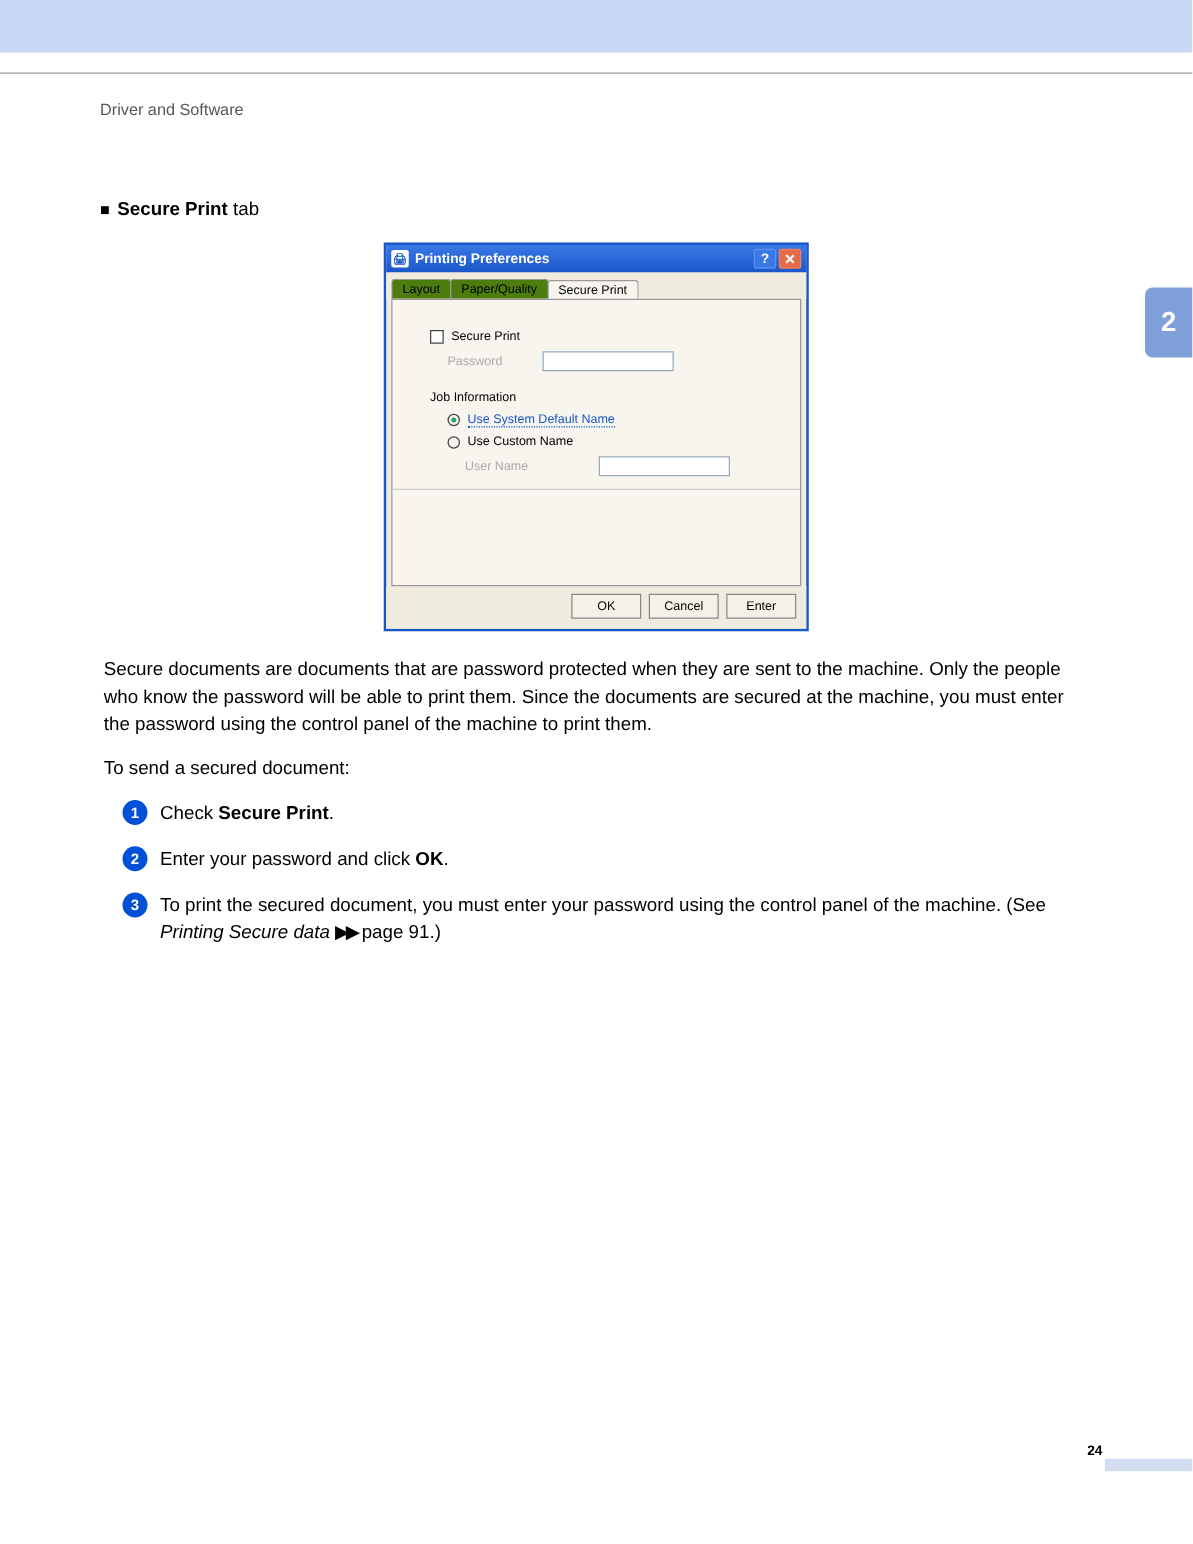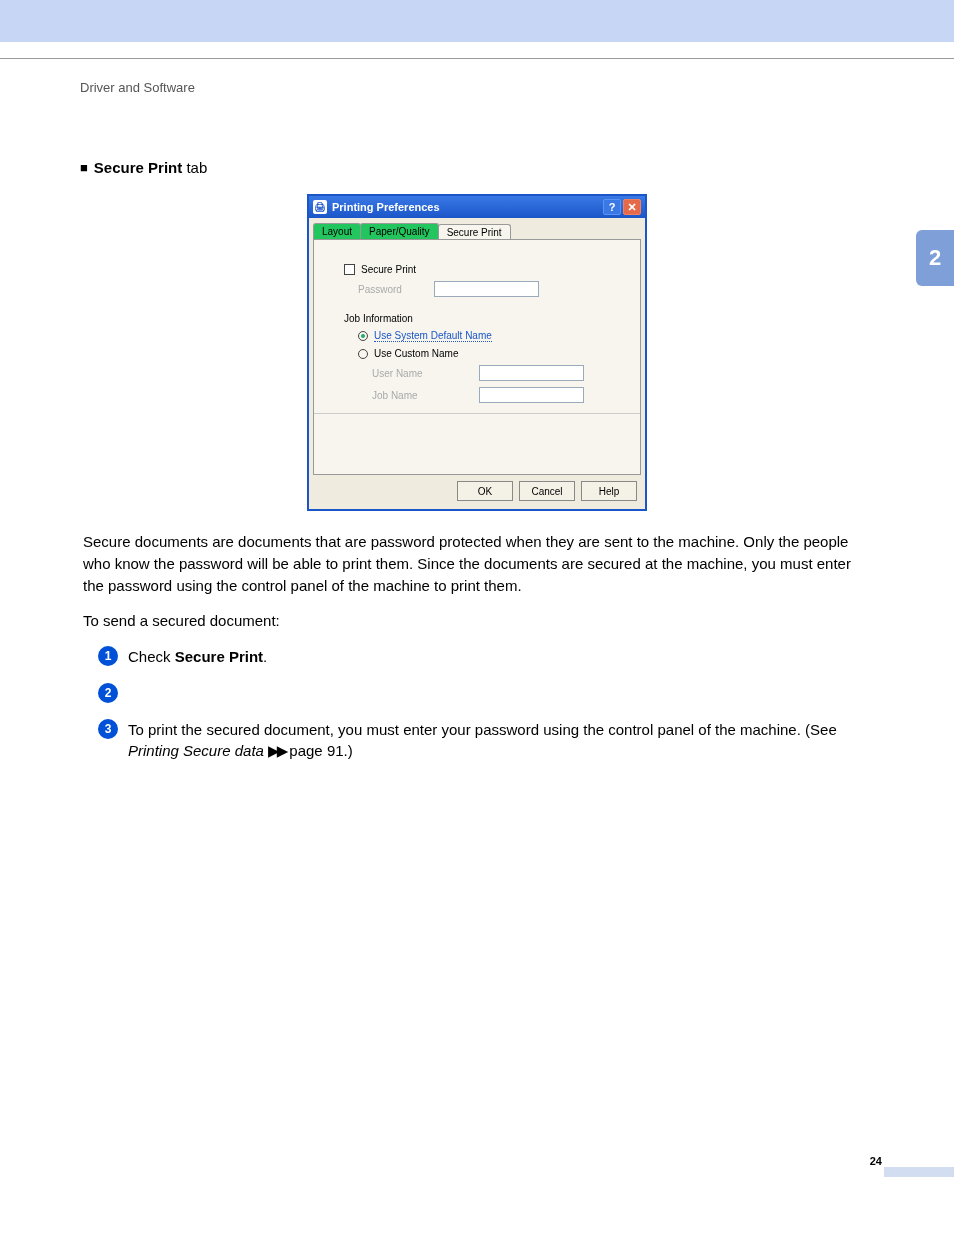--- a/index.html
+++ b/index.html
@@ -121,21 +121,21 @@
   .tabs {
     display:flex;
     gap:0;
     padding:5px 4px 0 4px;
     background:#efebde;
   }
   .tab {
     padding:2px 8px;
     border:1px solid #999;
     border-bottom:none;
-    background:#22c55e;
+    background:#4d7c0f;
     margin-right:-1px;
     border-radius:3px 3px 0 0;
     cursor:pointer;
     font-size:10px;
   }
   .tab.active { background:#f7f5ee; position:relative; top:1px;}
   .panel {
     border:1px solid #999;
     margin:0 4px;
     background:#f7f5ee;
@@ -265,44 +265,41 @@
           <span class="dotted">Use System Default Name</span>
         </div>
         <div class="row indent2">
           <span class="radio"></span>
           <span>Use Custom Name</span>
         </div>
         <div class="row indent3 disabled">
           <span style="width:70px">User Name</span>
           <span class="text-input"></span>
         </div>
-        <div class="row indent3 disabled">
-          <span style="width:70px">Job Name</span>
-          <span class="text-input"></span>
-        </div>
         <hr>
       </div>
       <div class="btnrow">
         <div class="btn">OK</div>
         <div class="btn">Cancel</div>
-        <div class="btn">Help</div>
+        <div class="btn">Enter</div>
       </div>
     </div>
   </div>
 
   <div class="body-text">Secure documents are documents that are password protected when they are sent to the machine. Only the people who know the password will be able to print them. Since the documents are secured at the machine, you must enter the password using the control panel of the machine to print them.</div>
   <div class="body-text">To send a secured document:</div>
 
   <div class="step">
     <div class="step-num">1</div>
     <div class="step-text"><span>Check </span><span class="bold">Secure Print</span><span>.</span></div>
   </div>
 
   <div class="step">
     <div class="step-num">2</div>
+    <div class="step-text"><span>Enter your password and click </span><span class="bold">OK</span><span>.</span></div>
   </div>
 
   <div class="step">
     <div class="step-num">3</div>
     <div class="step-text"><span>To print the secured document, you must enter your password using the control panel of the machine. (See </span><span class="italic">Printing Secure data</span><span> </span><span class="arrow-glyph">▶▶</span><span> page 91.)</span></div>
   </div>
 
 
 </div>
 

